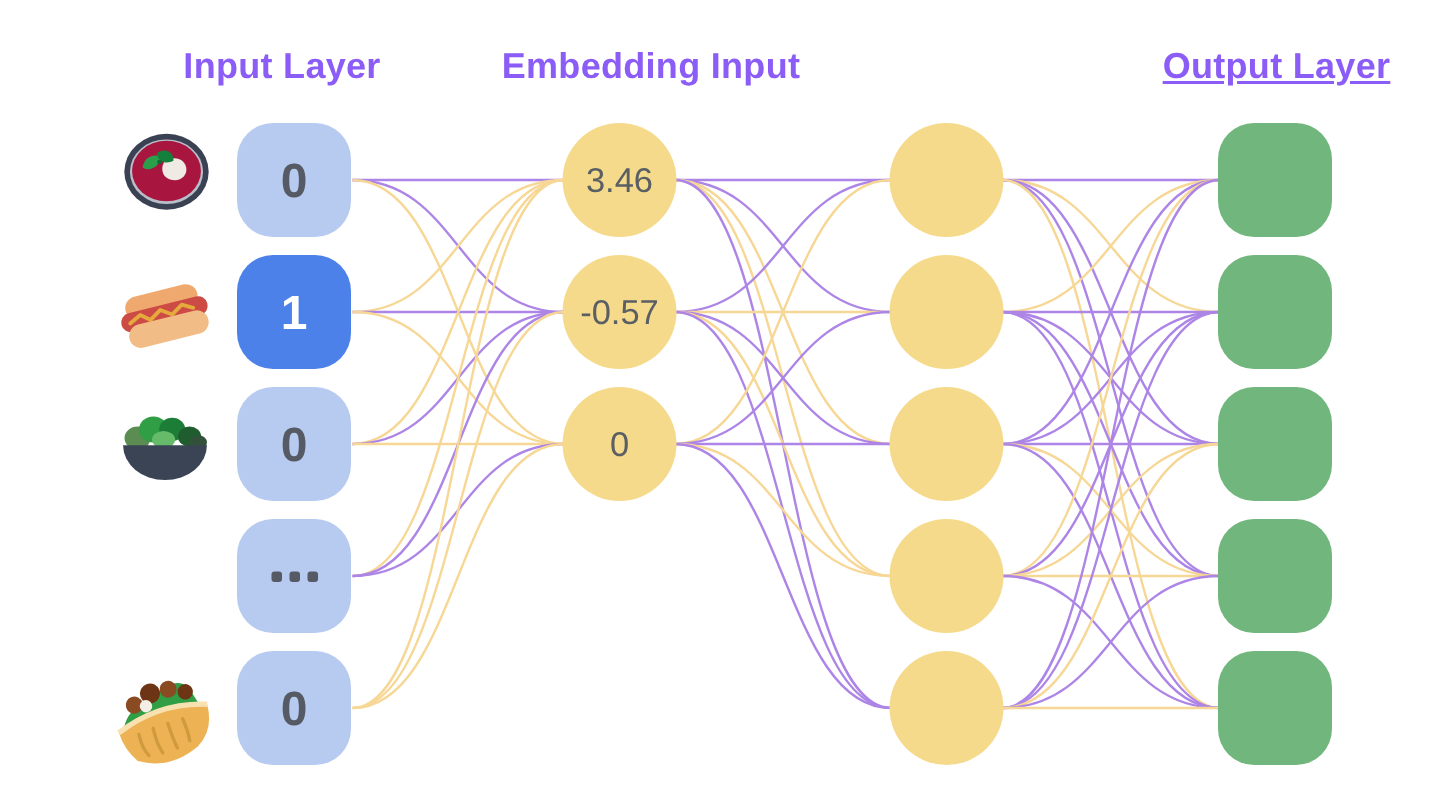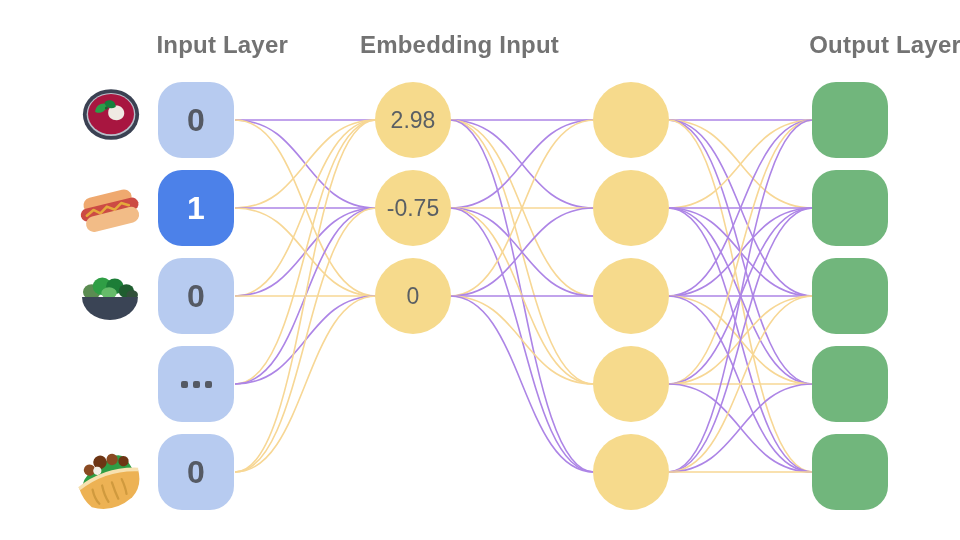--- a/index.html
+++ b/index.html
@@ -1,23 +1,23 @@
 <!DOCTYPE html>
 <html><head>
 <meta charset="utf-8">
 <style>
   html,body{margin:0;padding:0;background:#ffffff;width:960px;height:540px;
     font-family:"Liberation Sans",sans-serif;}
   .canvas{position:relative;width:960px;height:540px;overflow:hidden;background:#ffffff;}
   #edge-canvas{position:absolute;left:0;top:0;z-index:1;}
-  .layer-title{position:absolute;top:31px;font-size:24px;font-weight:700;color:#737373;
-    text-align:right;z-index:3;letter-spacing:.2px;}
+  .layer-title{position:absolute;top:31px;font-size:24px;font-weight:700;color:#8b5cf6;
+    text-align:center;z-index:3;letter-spacing:.2px;}
   #title-input{left:88px;width:200px;}
   #title-embedding{left:309px;width:250px;}
-  #title-output{left:741px;width:220px;}
+  #title-output{left:741px;width:220px;text-decoration:underline;}
   .node{position:absolute;width:76px;height:76px;display:flex;align-items:center;
     justify-content:center;z-index:2;box-sizing:border-box;}
   .input-node{left:158px;background:#b7cbf0;border-radius:24px;color:#555a64;
     font-size:32px;font-weight:700;}
   .input-node.active{background:#4c81e9;color:#ffffff;}
   .emb-node{left:375px;background:#f6da8c;border-radius:50%;color:#5a5f64;
     font-size:23px;font-weight:500;}
   .hidden-node{left:593px;background:#f6da8c;border-radius:50%;}
   .output-node{left:812px;background:#71b67c;border-radius:24px;}
   .r0{top:82px}.r1{top:170px}.r2{top:258px}.r3{top:346px}.r4{top:434px}
@@ -161,24 +161,24 @@
         <i></i>
         <i></i>
         <i></i>
       </span>
   </div>
   <div class="node input-node r4">
     <span>0</span>
   </div>
 
   <div class="node emb-node r0">
-    <span>2.98</span>
+    <span>3.46</span>
   </div>
   <div class="node emb-node r1">
-    <span>-0.75</span>
+    <span>-0.57</span>
   </div>
   <div class="node emb-node r2">
     <span>0</span>
   </div>
 
   <div class="node hidden-node r0"></div>
   <div class="node hidden-node r1"></div>
   <div class="node hidden-node r2"></div>
   <div class="node hidden-node r3"></div>
   <div class="node hidden-node r4"></div>

